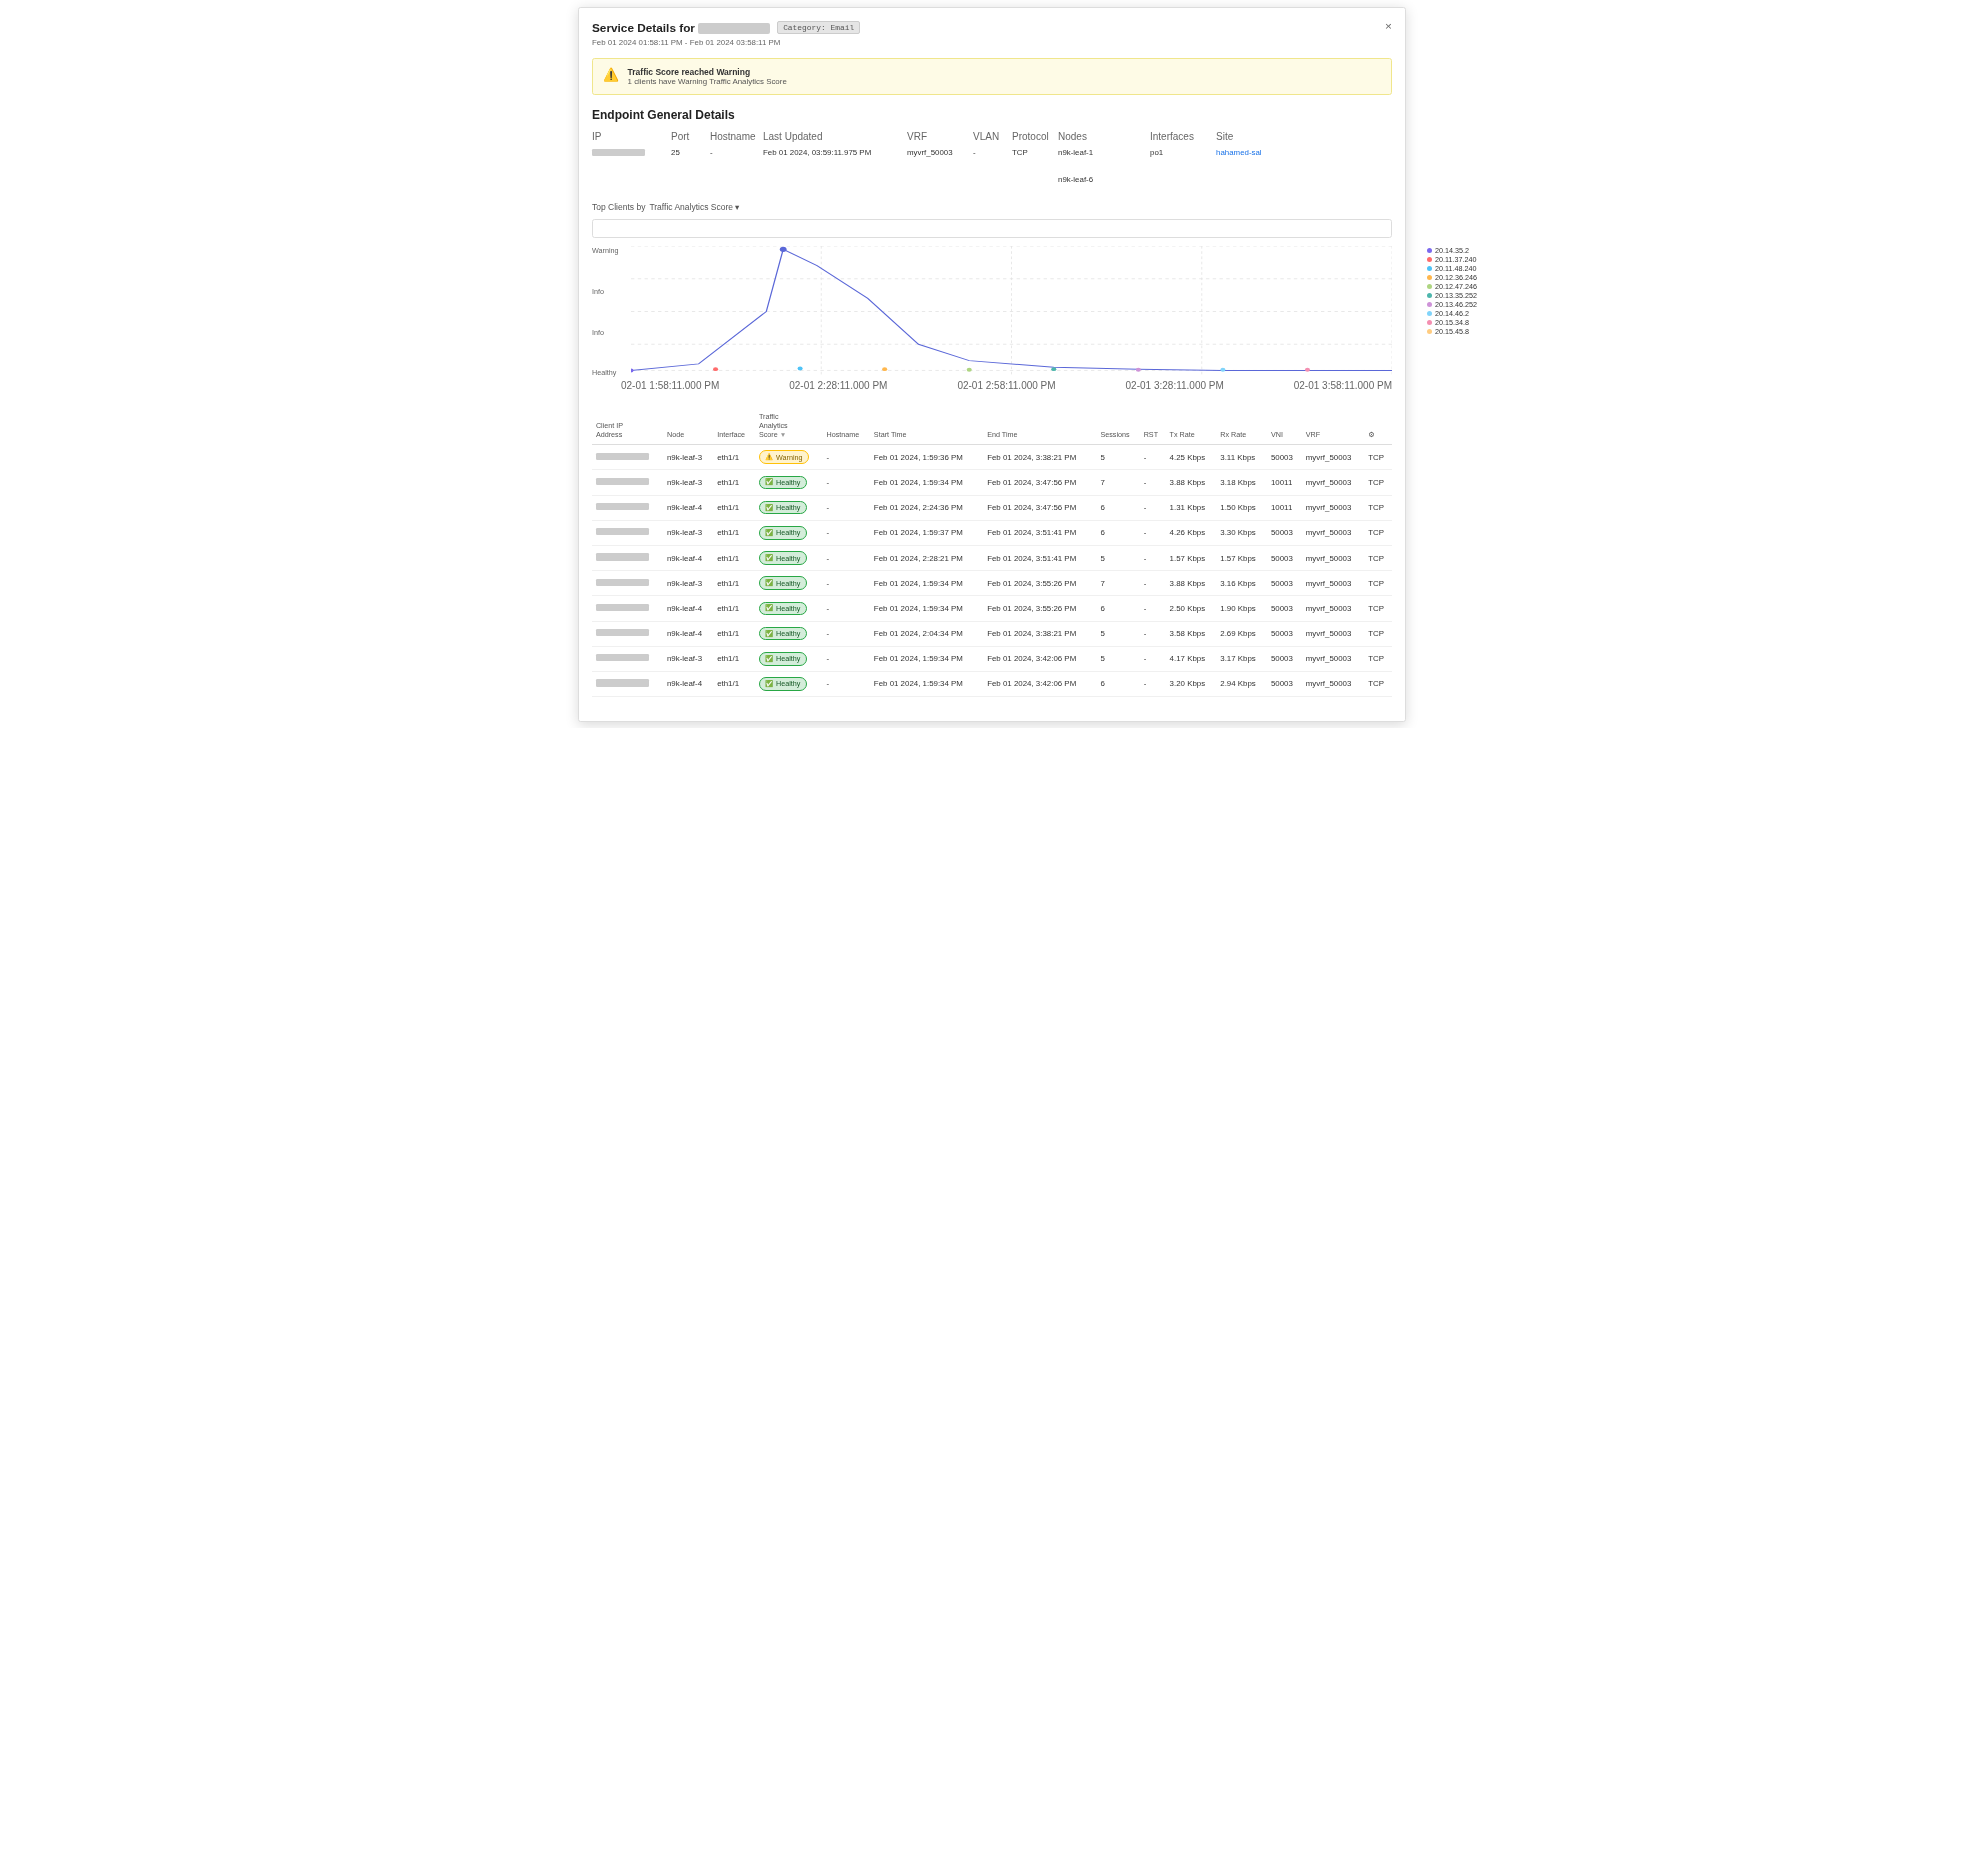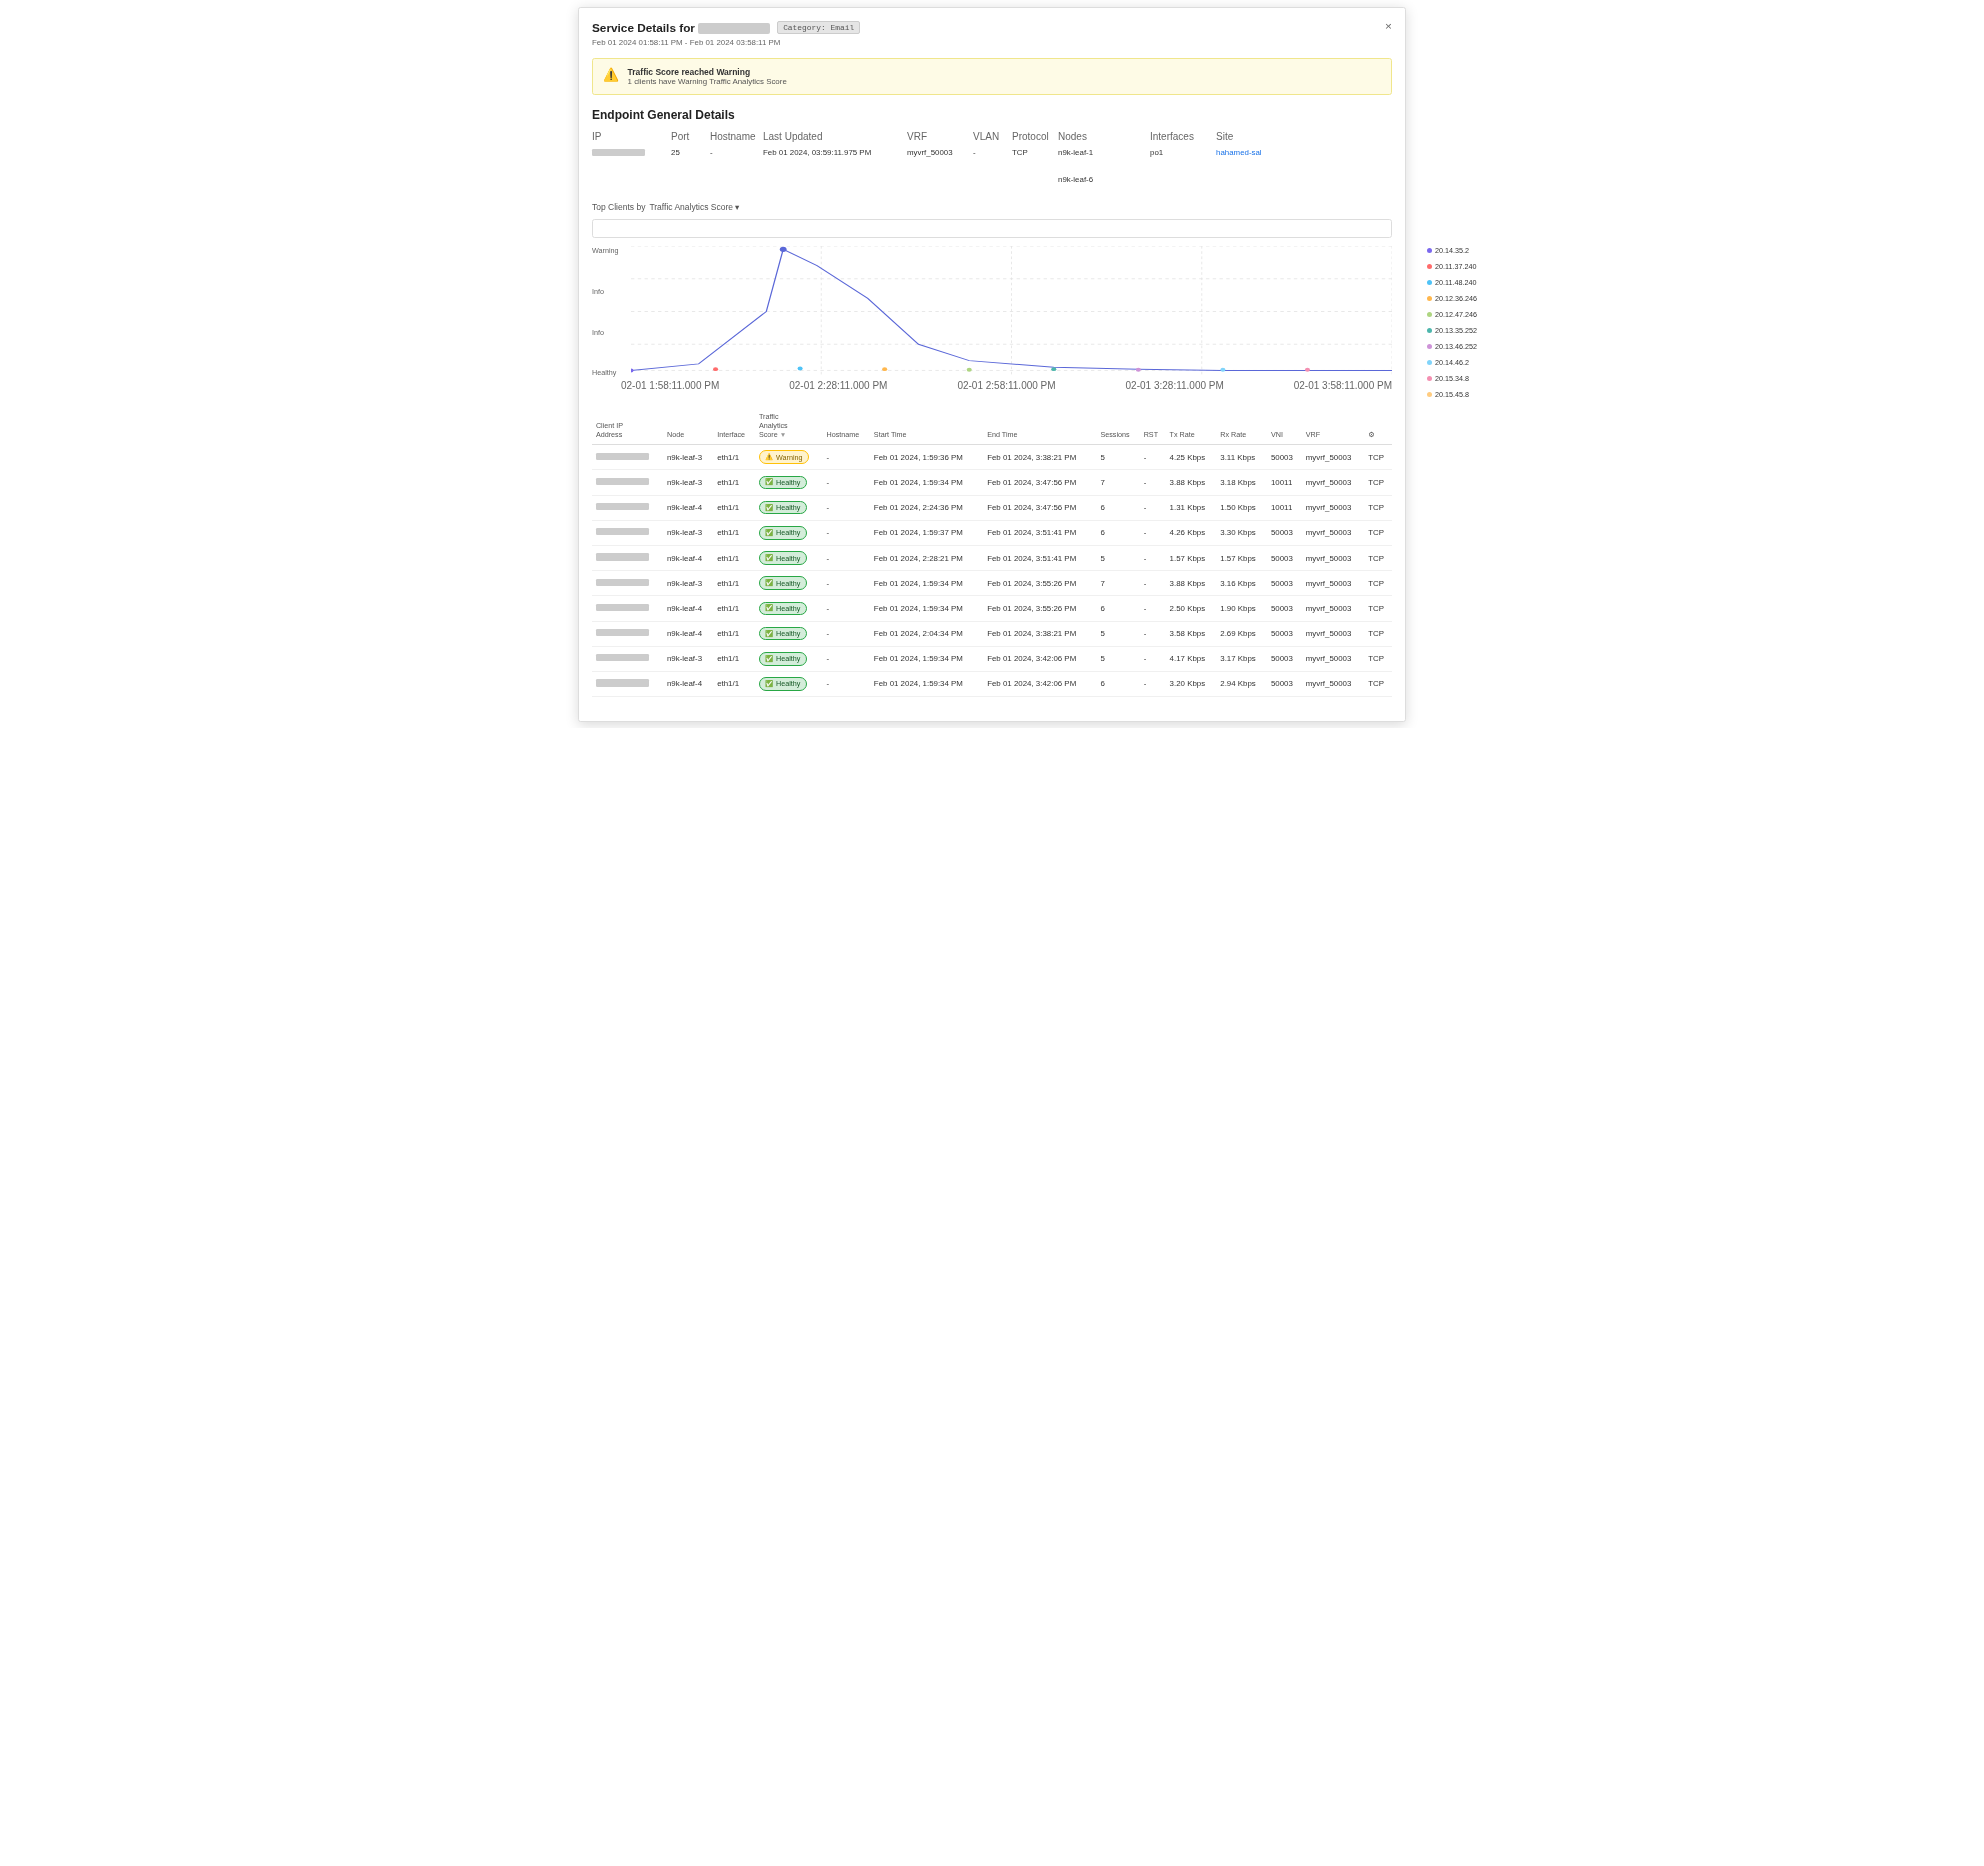--- a/index.html
+++ b/index.html
@@ -153,21 +153,21 @@
             <circle cx="400" cy="189" r="3" fill="#AED581"></circle>
             <circle cx="500" cy="188" r="3" fill="#4DB6AC"></circle>
             <circle cx="600" cy="189" r="3" fill="#CE93D8"></circle>
             <circle cx="700" cy="189" r="3" fill="#81D4FA"></circle>
             <circle cx="800" cy="189" r="3" fill="#F48FB1"></circle>
 
             <circle cx="180" cy="5" r="4" fill="#5a67d8"></circle>
           </svg>
         </div>
 
-        <div style="position:absolute; right:-85px; top:0; display:flex; flex-direction:column; gap:7px; font-size:7.2px;justify-content:space-between;">
+        <div style="position:absolute; right:-85px; top:0; display:flex; flex-direction:column; gap:0; font-size:7.2px;justify-content:space-between;">
           <div class="legend-item">
               <span class="legend-dot" style="background:#7B68EE;"></span>
               <span>20.14.35.2</span>
             </div>
           <div class="legend-item">
               <span class="legend-dot" style="background:#FF6B6B;"></span>
               <span>20.11.37.240</span>
             </div>
           <div class="legend-item">
               <span class="legend-dot" style="background:#4FC3F7;"></span>

